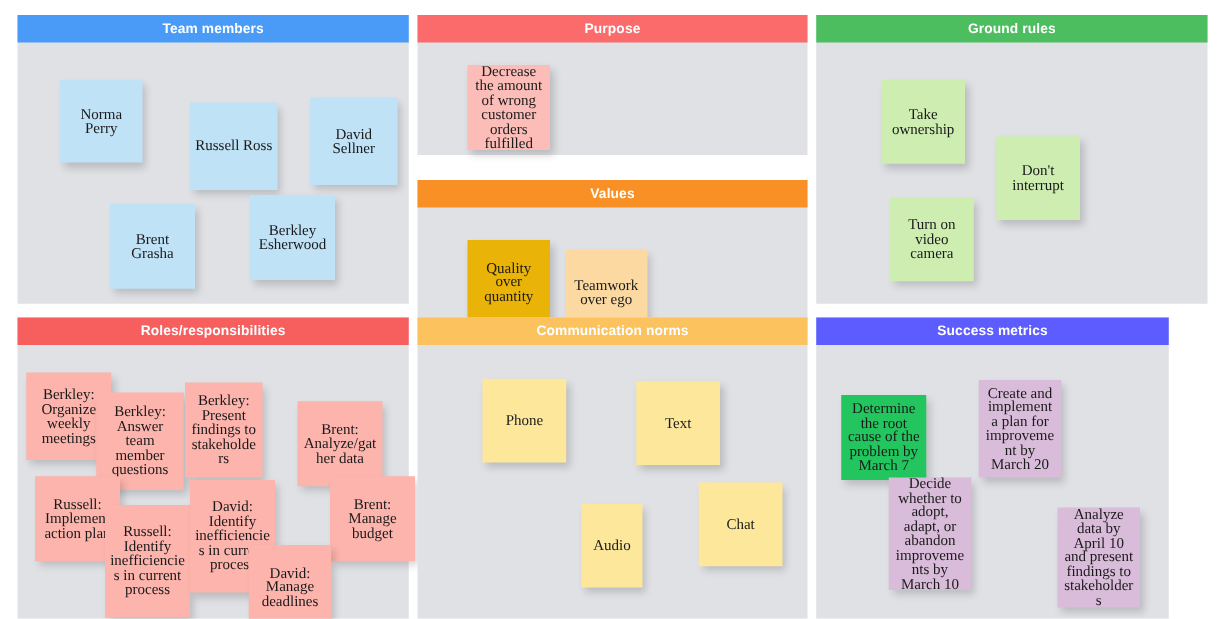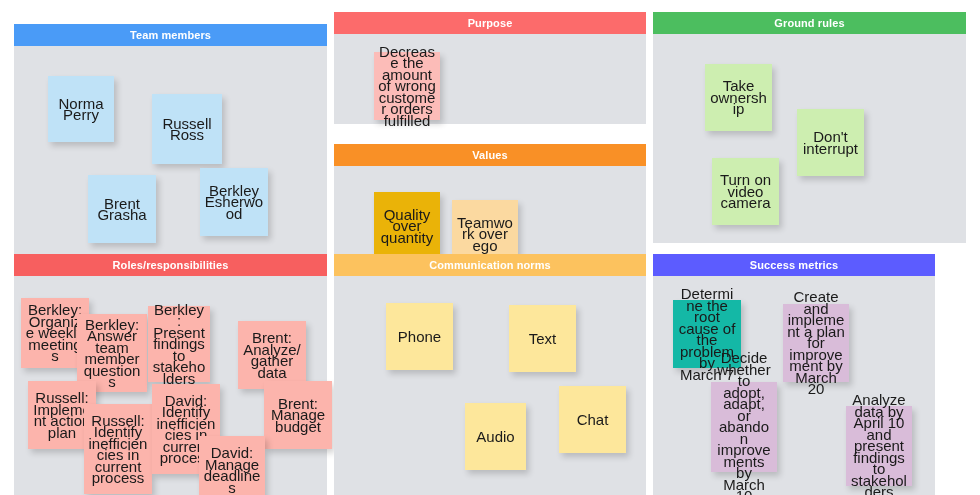--- a/index.html
+++ b/index.html
@@ -19,42 +19,46 @@
     font-size:11px;font-weight:bold;
     letter-spacing:.1px;
     white-space:nowrap;
   }
   .panel-body{position:relative;width:100%;height:calc(100% - 22px);}
 
   .note{
     position:absolute;
     display:flex;align-items:center;justify-content:center;
     text-align:center;
-    font-size:15px;
+    font-size:12px;
     line-height:11.5px;
     color:#1a1a1a;
     padding:3px 4px;
     box-sizing:border-box;
     box-shadow:3px 4px 6px rgba(0,0,0,0.17);
     word-wrap:break-word;
+    font-family:Liberation Serif, serif;
   }
   .note span{display:block;width:100%;}
 </style>
 </head>
 <body>
 
 <div class="board" style="background: rgb(255, 255, 255);">
-    <div class="panel" style="left: 14px; top: 12px; width: 313px; height: 231px; background: rgb(223, 225, 229); margin-top: 12px;">
+    <div class="panel" style="left: 14px; top: 12px; width: 313px; height: 231px; background: rgb(223, 225, 229);">
       <div class="panel-header" style="background: rgb(74, 155, 247);">Team members</div>
       <div class="panel-body">
         <div class="note" style="left: 34px; top: 30px; width: 66px; height: 66px; background: rgb(191, 226, 247);">
           <span>Norma Perry</span>
         </div>
         <div class="note" style="left: 138px; top: 48px; width: 70px; height: 70px; background: rgb(191, 226, 247);">
           <span>Russell Ross</span>
+        </div>
+        <div class="note" style="left: 234px; top: 44px; width: 70px; height: 70px; background: rgb(191, 226, 247);">
+          <span>David Sellner</span>
         </div>
         <div class="note" style="left: 74px; top: 129px; width: 68px; height: 68px; background: rgb(191, 226, 247);">
           <span>Brent Grasha</span>
         </div>
         <div class="note" style="left: 186px; top: 122px; width: 68px; height: 68px; background: rgb(191, 226, 247);">
           <span>Berkley Esherwood</span>
         </div>
       </div>
     </div>
     <div class="panel" style="left: 334px; top: 12px; width: 312px; height: 112px; background: rgb(223, 225, 229);">
@@ -124,32 +128,32 @@
     </div>
     <div class="panel" style="left: 334px; top: 254px; width: 312px; height: 241px; background: rgb(223, 225, 229);">
       <div class="panel-header" style="background: rgb(252, 194, 94);">Communication norms</div>
       <div class="panel-body">
         <div class="note" style="left: 52px; top: 27px; width: 67px; height: 67px; background: rgb(253, 231, 155);">
           <span>Phone</span>
         </div>
         <div class="note" style="left: 175px; top: 29px; width: 67px; height: 67px; background: rgb(253, 231, 155);">
           <span>Text</span>
         </div>
-        <div class="note" style="left: 131px; top: 127px; width: 61px; height: 67px; background: rgb(253, 231, 155);">
+        <div class="note" style="left: 131px; top: 127px; width: 49px; height: 67px; background: rgb(253, 231, 155);">
           <span>Audio</span>
         </div>
         <div class="note" style="left: 225px; top: 110px; width: 67px; height: 67px; background: rgb(253, 231, 155);">
           <span>Chat</span>
         </div>
       </div>
     </div>
     <div class="panel" style="left: 653px; top: 254px; width: 282px; height: 241px; background: rgb(223, 225, 229);">
       <div class="panel-header" style="background: rgb(92, 92, 255);">Success metrics</div>
       <div class="panel-body">
-        <div class="note" style="left: 20px; top: 24px; width: 68px; height: 68px; background: #14b8a6;">
+        <div class="note" style="left: 20px; top: 40px; width: 68px; height: 68px; background: #22c55e;">
           <span>Determine the root cause of the problem by March 7</span>
         </div>
         <div class="note" style="left: 130px; top: 28px; width: 66px; height: 78px; background: rgb(217, 188, 217);">
           <span>Create and implement a plan for improvement by March 20</span>
         </div>
         <div class="note" style="left: 58px; top: 106px; width: 66px; height: 90px; background: rgb(217, 188, 217);">
           <span>Decide whether to adopt, adapt, or abandon improvements by March 10</span>
         </div>
         <div class="note" style="left: 193px; top: 130px; width: 66px; height: 80px; background: rgb(217, 188, 217);">
           <span>Analyze data by April 10 and present findings to stakeholders</span>

